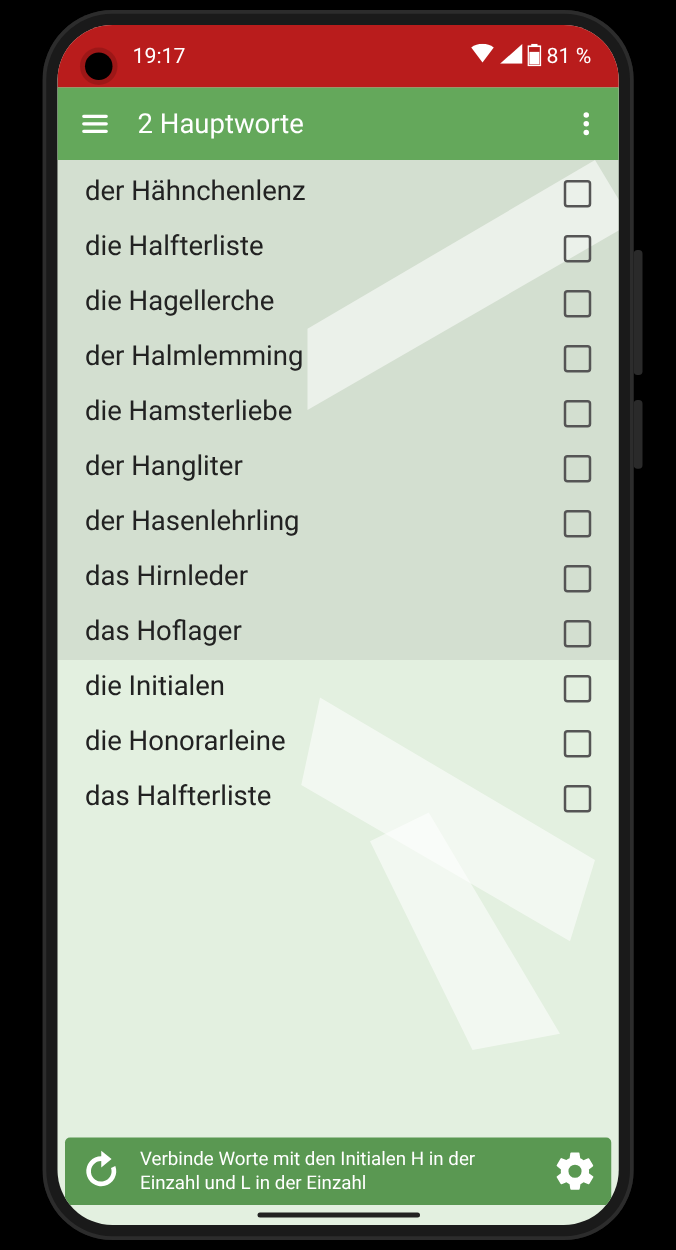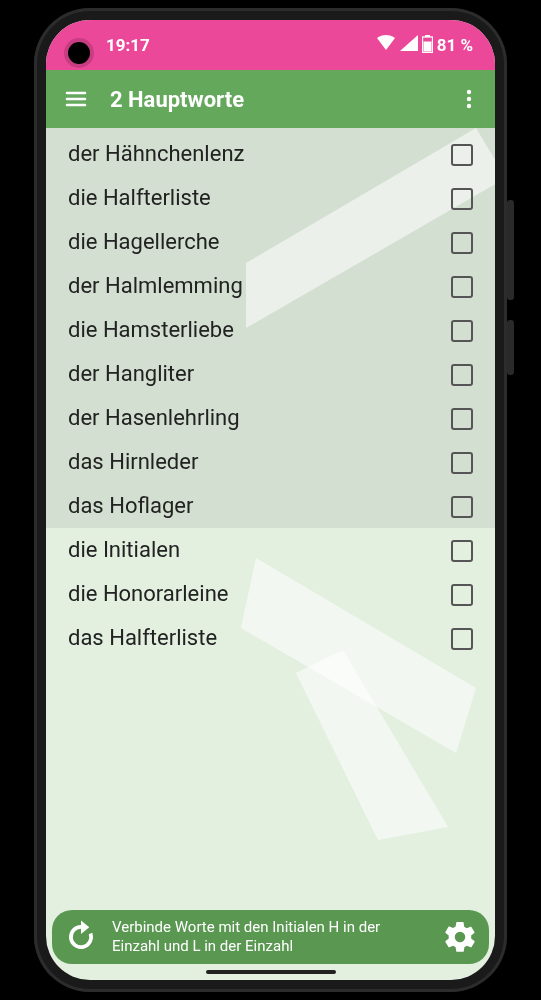--- a/index.html
+++ b/index.html
@@ -41,42 +41,42 @@
     width: 22px;
     height: 22px;
     background: #000;
     border-radius: 50%;
     z-index: 50;
     box-shadow: 0 0 0 4px rgba(0,0,0,0.15);
   }
   
   .status-bar {
     height: 50px;
-    background: #ec4899;
+    background: #b91c1c;
     color: #fff;
     display: flex;
     align-items: center;
     justify-content: space-between;
     padding: 0 22px 0 60px;
     font-size: 17px;
-    font-weight: 700;
+    font-weight: 400;
   }
   .status-right { display: flex; gap: 4px; }
   .status-right svg { display: block; }
   
   .app-bar {
     height: 58px;
     background: #64a85b;
     color: #fff;
     display: flex;
     align-items: center;
     padding: 0 10px 0 14px;
     gap: 18px;
     font-size: 22px;
-    font-weight: 700;
+    font-weight: 400;
   }
   .hamburger, .kebab {
     width: 32px;
     height: 32px;
     display: flex;
     align-items: center;
     justify-content: center;
     cursor: pointer;
   }
   .app-title { flex: 1; }
@@ -112,21 +112,21 @@
     border-radius: 3px;
     background: transparent;
     cursor: pointer;
   }
   
   .bottom-area {
     padding: 0 2px 16px 2px;
   }
   .bottom-bar {
     background: #5a9852;
-    border-radius: 20px;
+    border-radius: 4px;
     display: flex;
     align-items: center;
     padding: 6px 8px;
     gap: 10px;
     color: #fff;
     font-size: 15px;
     line-height: 1.25;
     margin: 0 4px;
   }
   .bottom-icon {

